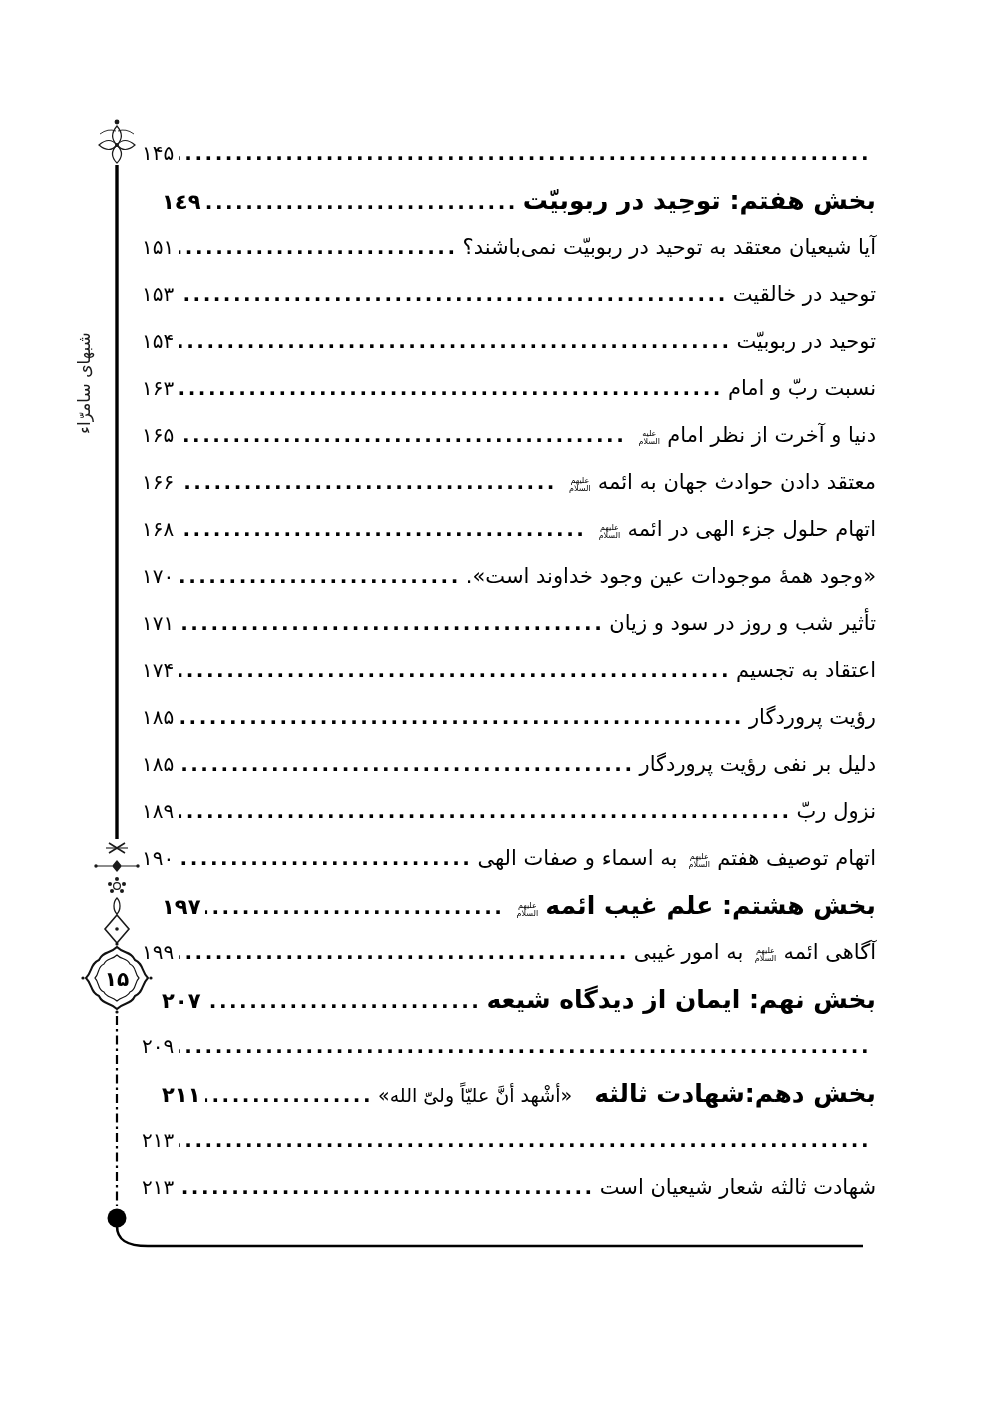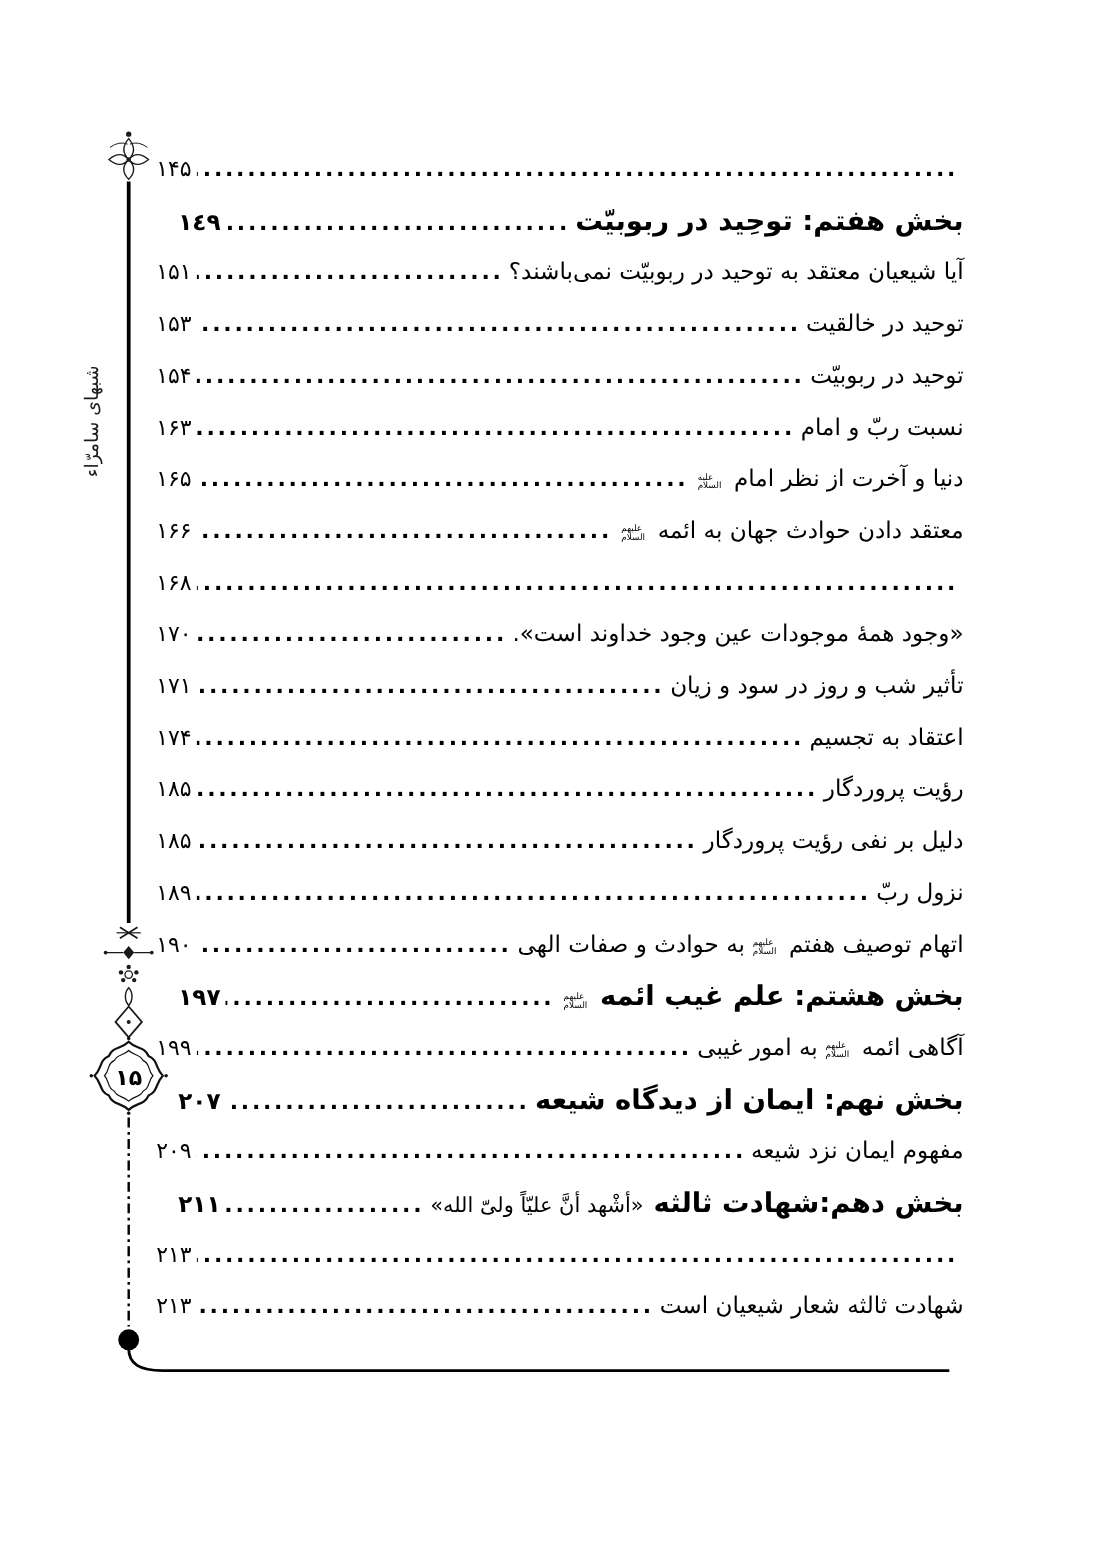--- a/index.html
+++ b/index.html
@@ -34,29 +34,29 @@
     overflow:hidden;
     font-size:20px; font-weight:700;
     letter-spacing:2.5px;
     margin:0 5px;
   }
   .toc-page  { flex:0 0 auto; font-size:20px; }
 
   .bold .toc-title { font-size:25px; font-weight:700; }
   .bold .toc-page  { font-size:21px; font-weight:700;margin-left:20px; }
 
-  .t-quote { font-weight:400; font-size:19px; margin-right:9px; }
+  .t-quote { font-weight:400; font-size:19px; margin-right:22px; }
   .t-post  { margin-right:4px; }
   .hon {
     display:inline-block;
     width:30px;
     font-size:8px;
     font-weight:400;
     line-height:1.05;
-    text-align:left;
+    text-align:center;
     white-space:normal;
     vertical-align:-2px;
     margin:0 3px;
   }
 
   
   .side-title {
     position:absolute;
     top:372px; left:-14px;
     width:198px; height:22px;
@@ -119,20 +119,21 @@
         <span class="toc-title"><span class="t-main">دنیا و آخرت از نظر امام</span><span class="hon">علیه السلام</span></span>
         <span class="toc-dots">........................................................................................................................</span>
         <span class="toc-page">۱۶۵</span>
       </div>
       <div class="toc-row">
         <span class="toc-title"><span class="t-main">معتقد دادن حوادث جهان به ائمه</span><span class="hon">علیهم السلام</span></span>
         <span class="toc-dots">........................................................................................................................</span>
         <span class="toc-page">۱۶۶</span>
       </div>
       <div class="toc-row">
+        <span class="toc-title"><span class="t-main">اتهام حلول جزء الهی در ائمه</span><span class="hon">علیهم السلام</span></span>
         <span class="toc-dots">........................................................................................................................</span>
         <span class="toc-page">۱۶۸</span>
       </div>
       <div class="toc-row">
         <span class="toc-title"><span class="t-main">«وجود همهٔ موجودات عین وجود خداوند است».</span></span>
         <span class="toc-dots">........................................................................................................................</span>
         <span class="toc-page">۱۷۰</span>
       </div>
       <div class="toc-row">
         <span class="toc-title"><span class="t-main">تأثیر شب و روز در سود و زیان</span></span>
@@ -153,41 +154,40 @@
         <span class="toc-title"><span class="t-main">دلیل بر نفی رؤیت پروردگار</span></span>
         <span class="toc-dots">........................................................................................................................</span>
         <span class="toc-page">۱۸۵</span>
       </div>
       <div class="toc-row">
         <span class="toc-title"><span class="t-main">نزول ربّ</span></span>
         <span class="toc-dots">........................................................................................................................</span>
         <span class="toc-page">۱۸۹</span>
       </div>
       <div class="toc-row">
-        <span class="toc-title"><span class="t-main">اتهام توصیف هفتم</span><span class="hon">علیهم السلام</span><span class="t-post">به حوادث و صفات الهی</span></span>
+        <span class="toc-title"><span class="t-main">اتهام توصیف هفتم</span><span class="hon">علیهم السلام</span><span class="t-post">به اسماء و صفات الهی</span></span>
         <span class="toc-dots">........................................................................................................................</span>
         <span class="toc-page">۱۹۰</span>
       </div>
       <div class="toc-row bold">
         <span class="toc-title"><span class="t-main">بخش هشتم: علم غیب ائمه</span><span class="hon">علیهم السلام</span></span>
         <span class="toc-dots">........................................................................................................................</span>
         <span class="toc-page">١٩٧</span>
       </div>
       <div class="toc-row">
         <span class="toc-title"><span class="t-main">آگاهی ائمه</span><span class="hon">علیهم السلام</span><span class="t-post">به امور غیبی</span></span>
         <span class="toc-dots">........................................................................................................................</span>
         <span class="toc-page">۱۹۹</span>
       </div>
       <div class="toc-row bold">
         <span class="toc-title"><span class="t-main">بخش نهم: ایمان از دیدگاه شیعه</span></span>
         <span class="toc-dots">........................................................................................................................</span>
         <span class="toc-page">٢٠٧</span>
       </div>
       <div class="toc-row">
-        <span class="toc-title"><span class="t-main">مفهوم ایمان نزد شیعه</span></span>
         <span class="toc-dots">........................................................................................................................</span>
         <span class="toc-page">۲۰۹</span>
       </div>
       <div class="toc-row bold">
         <span class="toc-title"><span class="t-main">بخش دهم:شهادت ثالثه</span><span class="t-quote">«أشْهد أنَّ علیّاً ولیّ الله»</span></span>
         <span class="toc-dots">........................................................................................................................</span>
         <span class="toc-page">٢١١</span>
       </div>
       <div class="toc-row">
         <span class="toc-dots">........................................................................................................................</span>

